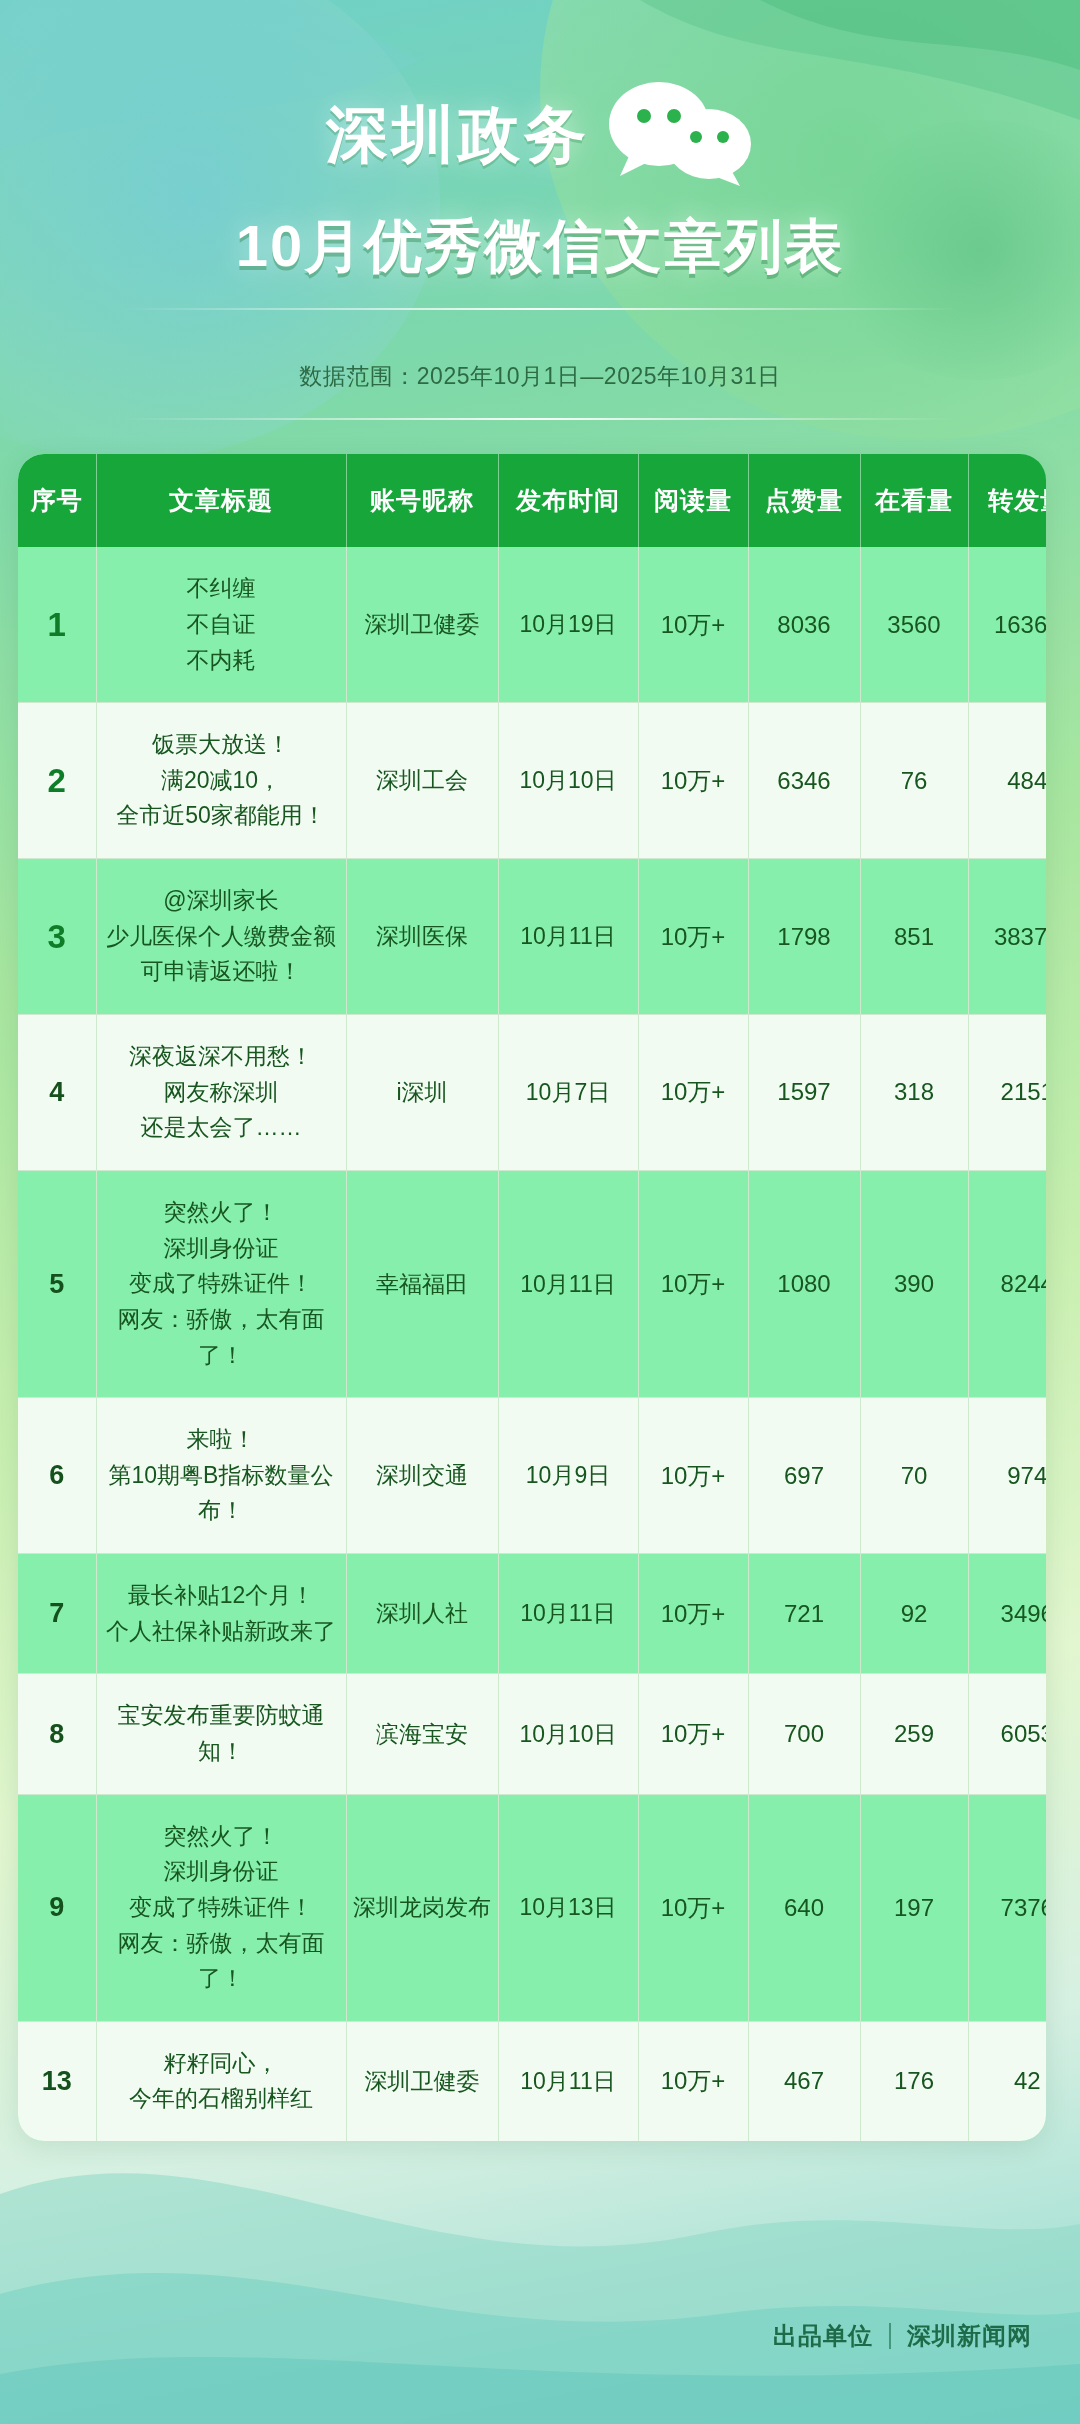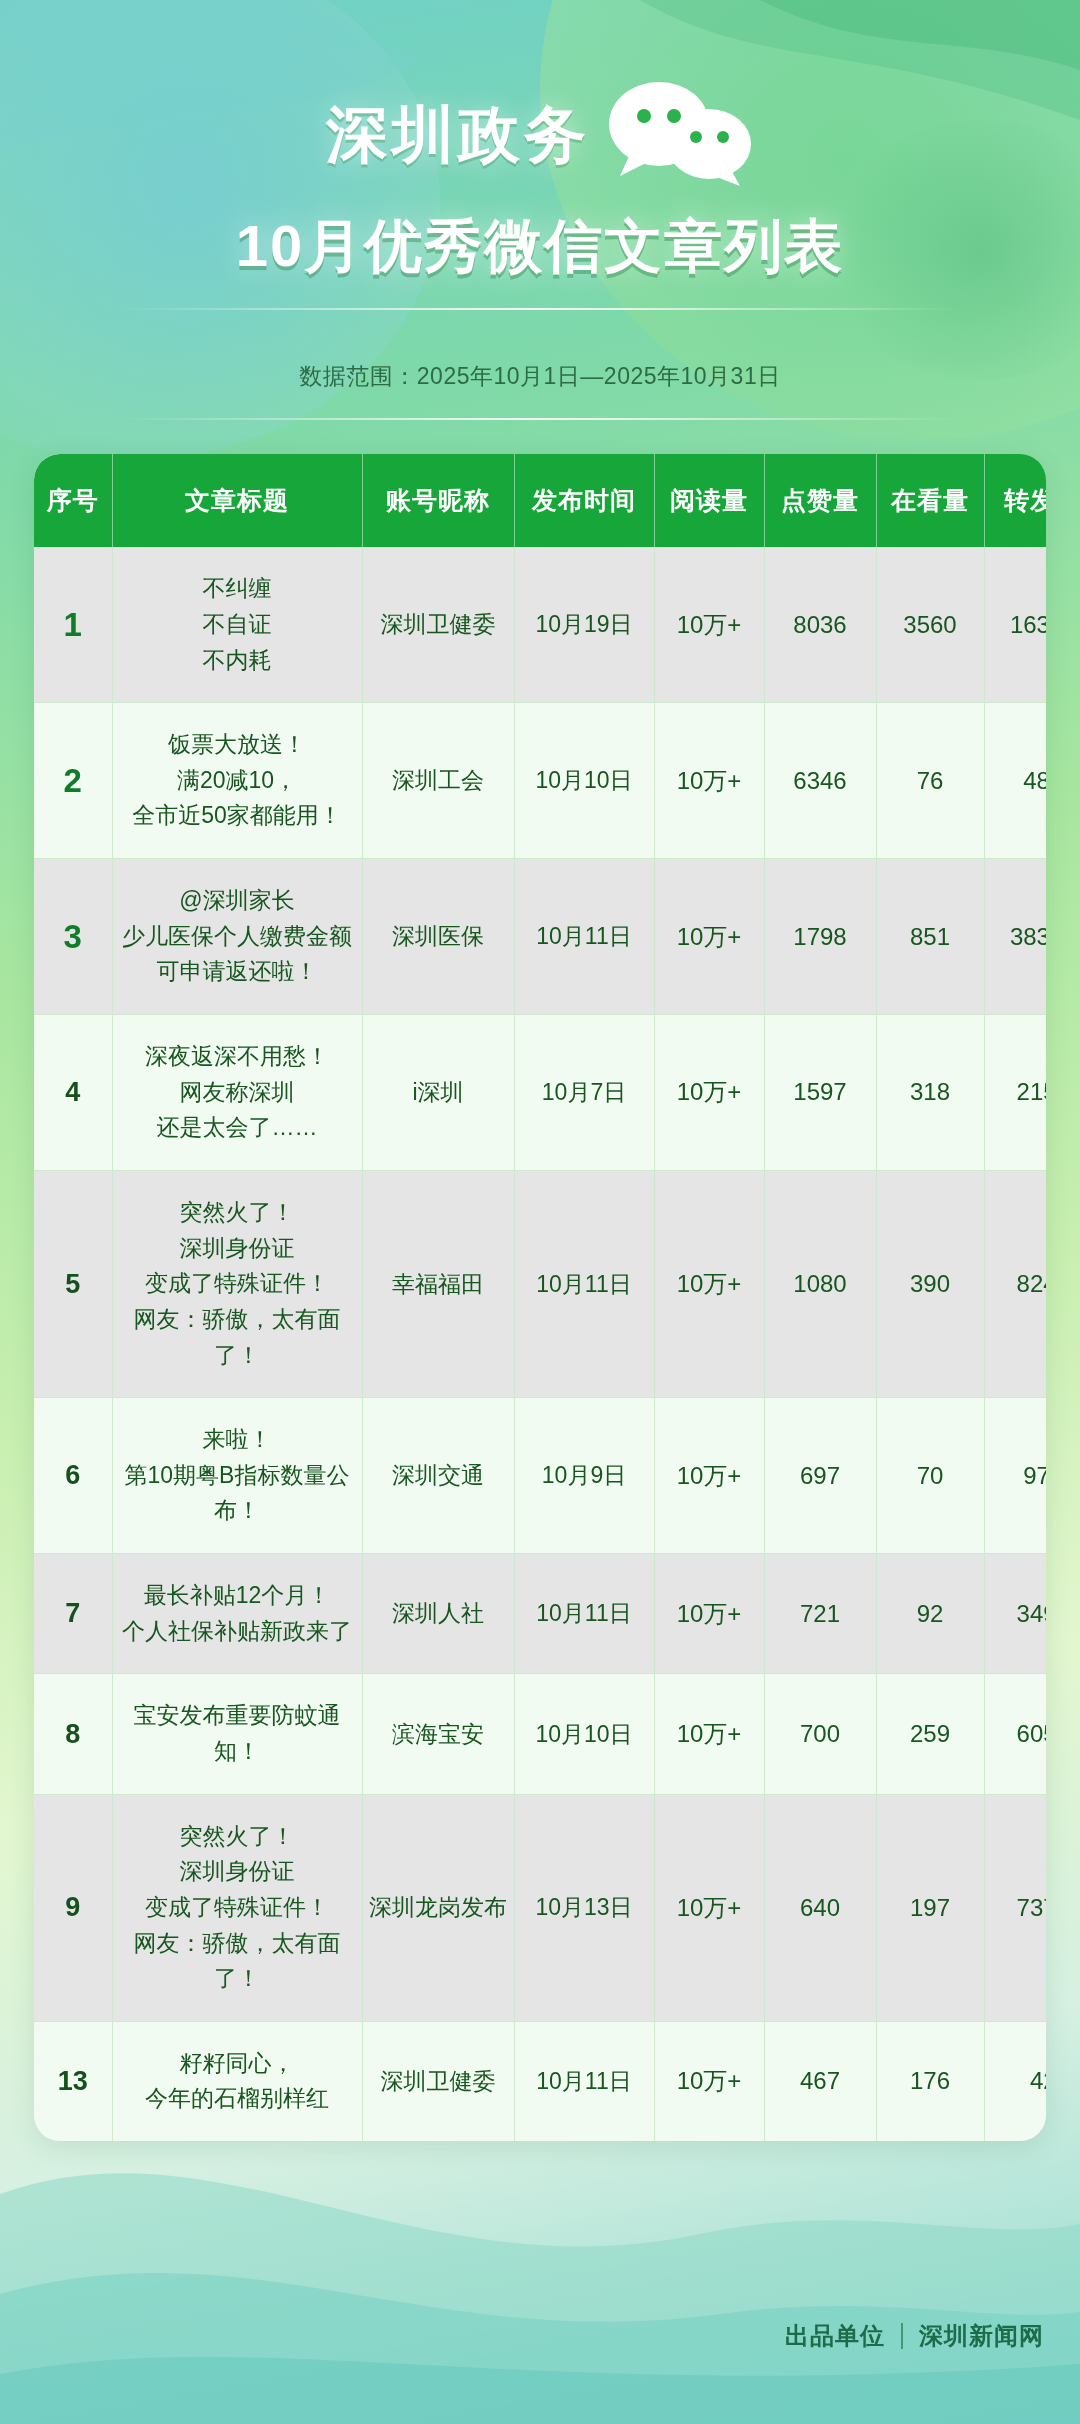--- a/index.html
+++ b/index.html
@@ -89,22 +89,22 @@
     width: 420px;
     background: linear-gradient(to right, rgba(255,255,255,0), rgba(255,255,255,0.95));
   }
   .hline.right { background: linear-gradient(to left, rgba(255,255,255,0), rgba(255,255,255,0.95)); }
   .meta-block { position: relative; z-index: 3; }
 
   
   .table-wrap {
     position: relative;
     z-index: 3;
-    margin: 34px 34px 0 34px;
-    background: #e5e5e5;
+    margin: 34px 34px 0 18px;
+    background: #86efac;
     border-radius: 26px;
     overflow: hidden;
     box-shadow: 0 6px 26px rgba(40,110,70,0.13);
   }
   table {
     width: 100%;
     border-collapse: collapse;
     table-layout: fixed;
   }
   thead th {
@@ -152,21 +152,21 @@
   col.c3 { width: 140px; }
   col.c4 { width: 110px; }
   col.c5 { width: 112px; }
   col.c6 { width: 108px; }
   col.c7 { width: 118px; }
 
   
   .footer {
     position: absolute;
     bottom: 72px;
-    right: 36px;
+    right: 48px;
     z-index: 3;
     display: flex;
     align-items: center;
     gap: 16px;
     color: #1d6b48;
     font-size: 24px;
     font-weight: bold;
     letter-spacing: 1px;
   }
   .footer .sep {

